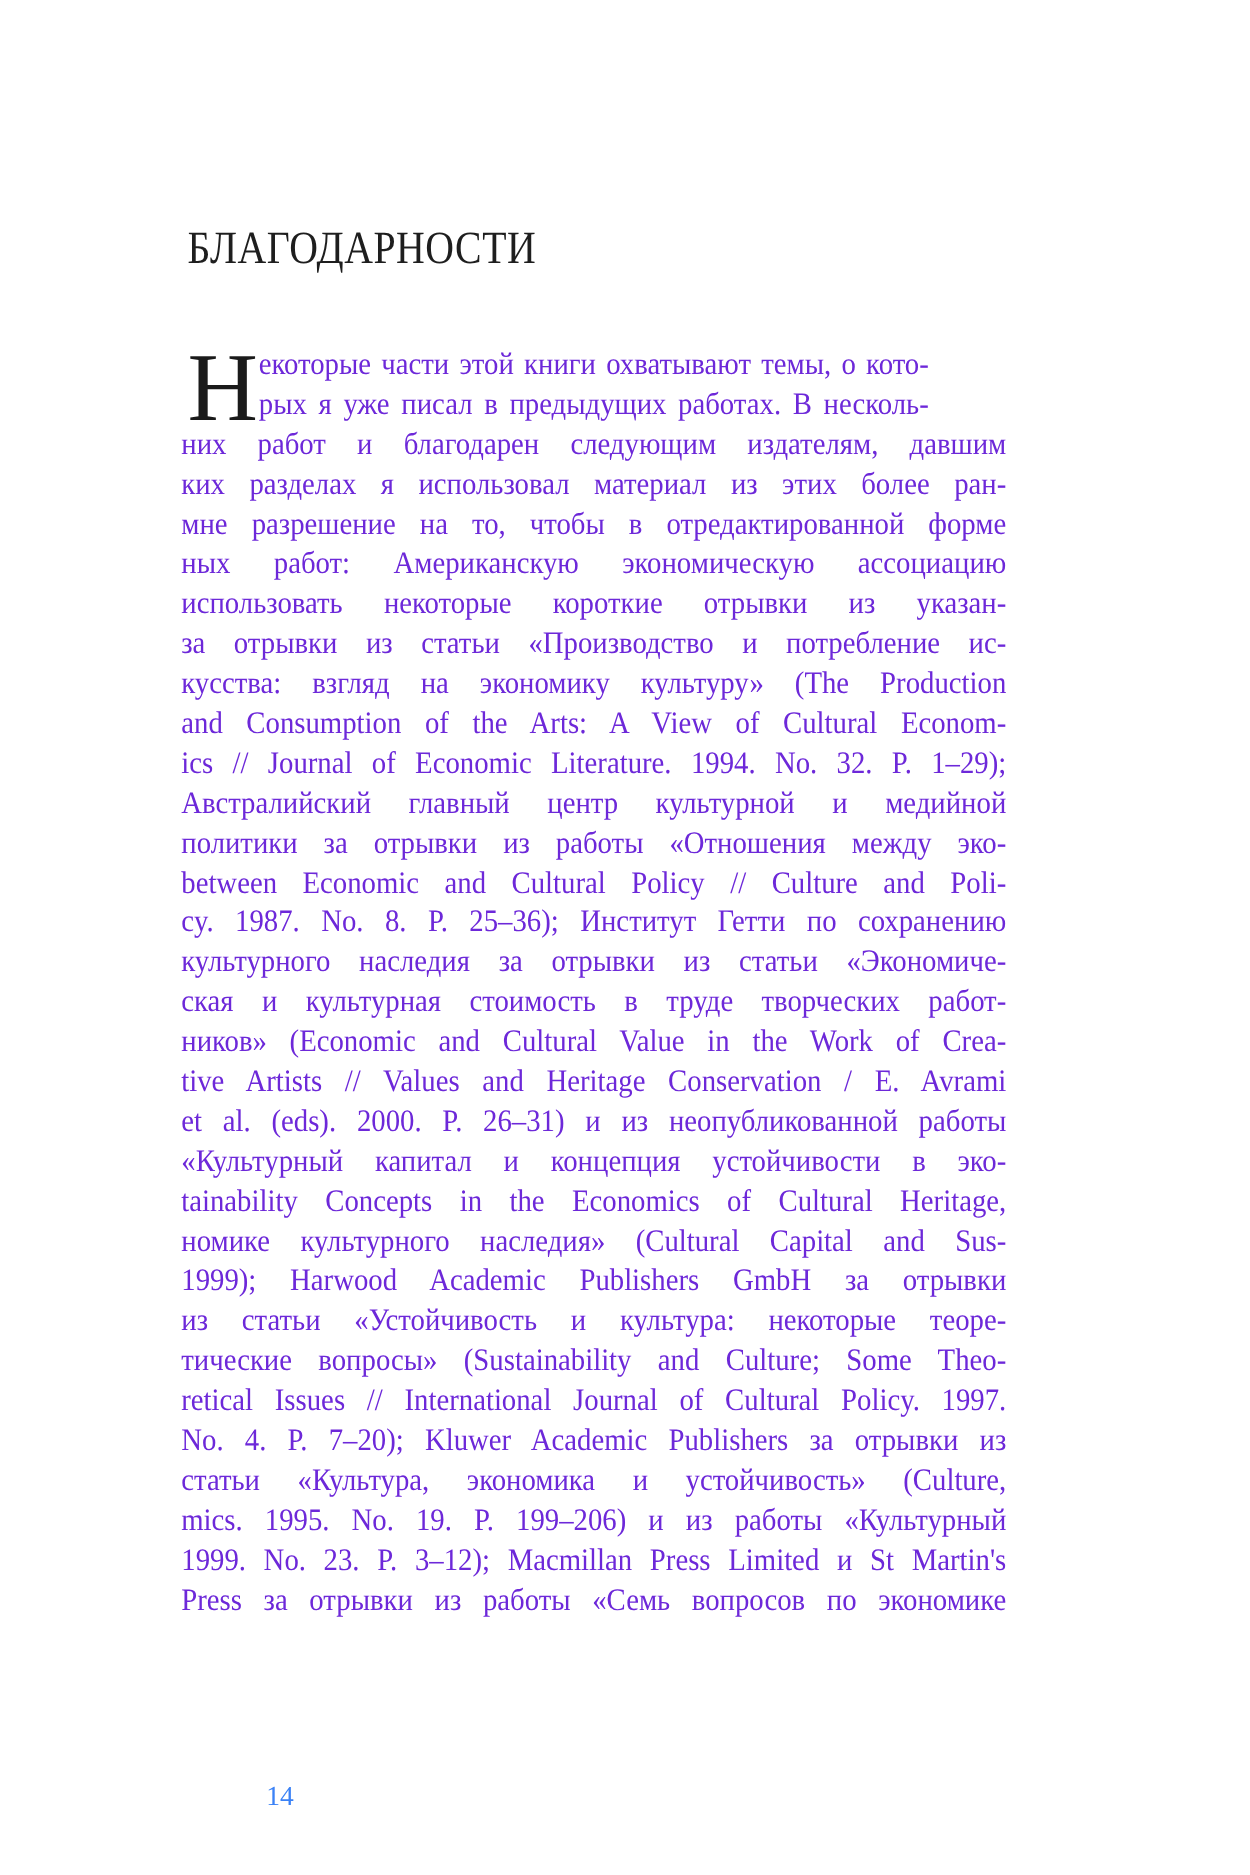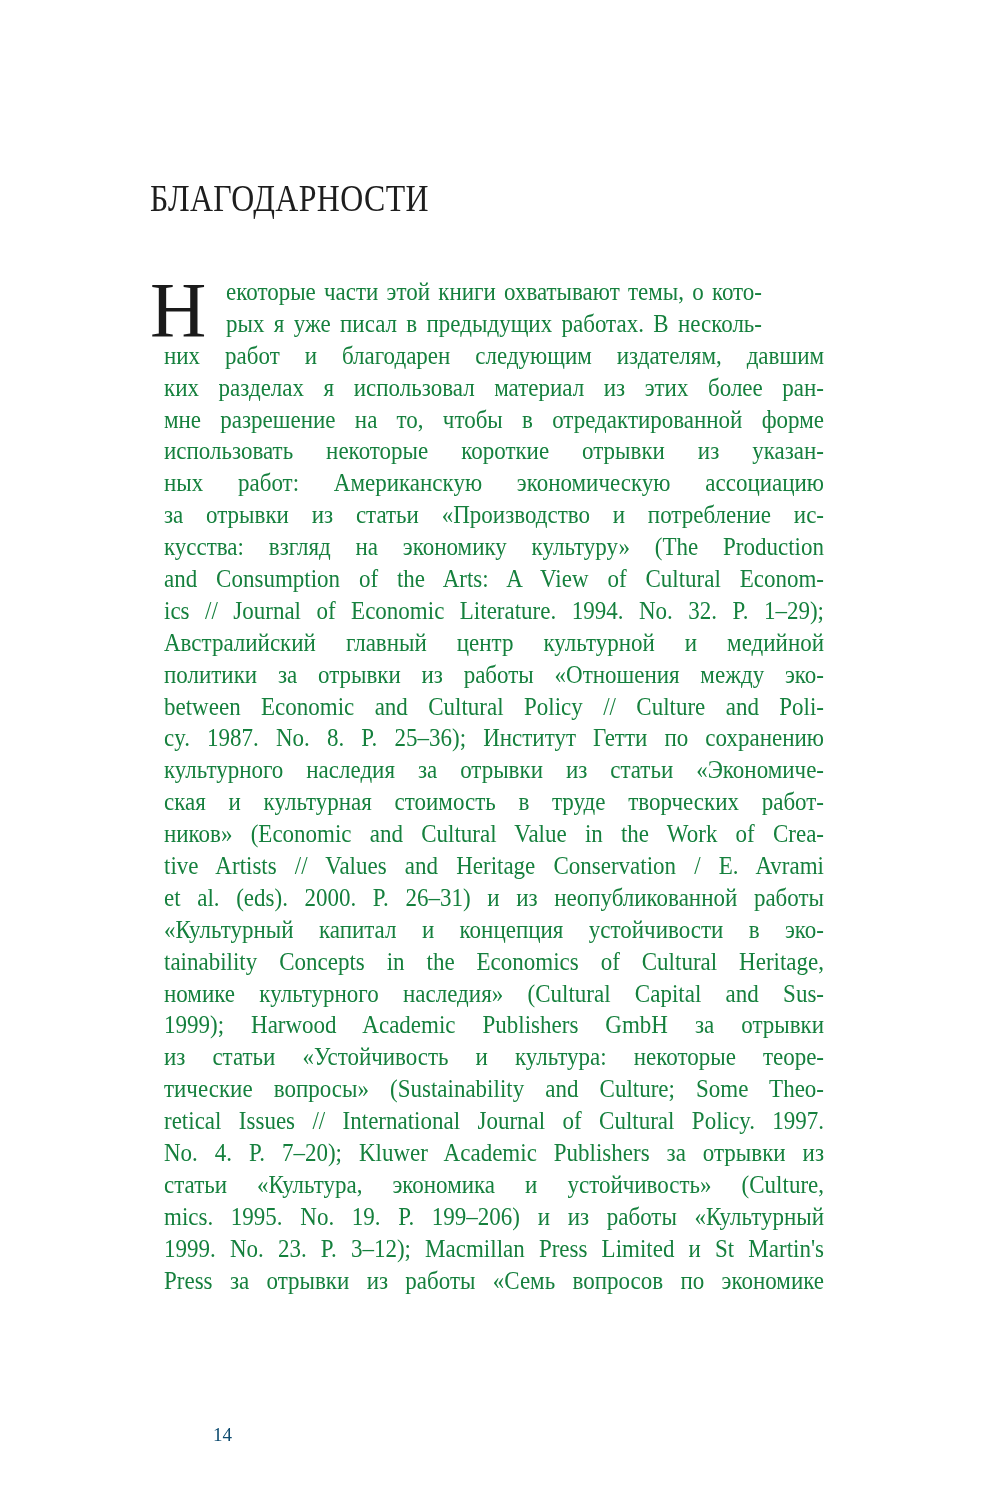--- a/index.html
+++ b/index.html
@@ -6,60 +6,60 @@
   body { width: 1000px; height: 1500px; position: relative; overflow: hidden; }
   .page { position: absolute; left: 0; top: 0; width: 1000px; height: 1500px; background: #ffffff; color: #1a1a1a; margin-top: 44px; }
   .title {
     position: absolute; left: 150px; top: 133px;
     font-family: "Liberation Serif", "DejaVu Serif", serif;
     font-size: 37px; letter-spacing: 0.5px; color: #1e1e1e;
     transform: scaleX(0.86); transform-origin: left top;
     white-space: nowrap;
   }
   .body {
-    position: absolute; left: 164px; top: 232px; width: 660px;
+    position: absolute; left: 145px; top: 232px; width: 660px;
     font-family: "Liberation Serif", "DejaVu Serif", serif;
-    font-size: 25px; color: #15803d;
+    font-size: 25px; color: #6d28d9;
   }
   .line {
     display: block; height: 31.9px; line-height: 31.9px;
     text-align: justify; text-align-last: justify;
     white-space: nowrap; overflow: visible;
   }
   .line.last { text-align-last: justify; }
   .line .txt { display: inline-block; width: 100%; text-align: justify; text-align-last: justify; white-space: normal; transform: scaleX(0.92); transform-origin: left center; width: 108.7%; }
   .line.indent .txt { width: calc((100% - 62px) * 1.087); }
   .line.indent { padding-left: 62px; }
   .dropcap {
     position: absolute; left: 150px; top: 236px;
     font-family: "Liberation Serif", "DejaVu Serif", serif;
     font-size: 78px; line-height: 60px; color: #1a1a1a;
   }
   .page-number {
     position: absolute; left: 213px; top: 1380px;
     font-family: "Liberation Serif", "DejaVu Serif", serif;
-    font-size: 19px; color: #0c4a6e;
+    font-size: 22px; color: #3b82f6;
   }
 </style>
 </head>
 <body>
 
 <div class="page">
   <div class="title">БЛАГОДАРНОСТИ</div>
 
   <div class="dropcap">Н</div>
 
   <div class="body">
     <span class="line indent"><span class="txt">екоторые части этой книги охватывают темы, о кото-</span></span>
     <span class="line indent"><span class="txt">рых я уже писал в предыдущих работах. В несколь-</span></span>
     <span class="line"><span class="txt">них работ и благодарен следующим издателям, давшим</span></span>
     <span class="line"><span class="txt">ких разделах я использовал материал из этих более ран-</span></span>
     <span class="line"><span class="txt">мне разрешение на то, чтобы в отредактированной форме</span></span>
+    <span class="line"><span class="txt">ных работ: Американскую экономическую ассоциацию</span></span>
     <span class="line"><span class="txt">использовать некоторые короткие отрывки из указан-</span></span>
-    <span class="line"><span class="txt">ных работ: Американскую экономическую ассоциацию</span></span>
     <span class="line"><span class="txt">за отрывки из статьи «Производство и потребление ис-</span></span>
     <span class="line"><span class="txt">кусства: взгляд на экономику культуру» (The Production</span></span>
     <span class="line"><span class="txt">and Consumption of the Arts: A View of Cultural Econom-</span></span>
     <span class="line"><span class="txt">ics // Journal of Economic Literature. 1994. No. 32. P. 1–29);</span></span>
     <span class="line"><span class="txt">Австралийский главный центр культурной и медийной</span></span>
     <span class="line"><span class="txt">политики за отрывки из работы «Отношения между эко-</span></span>
     <span class="line"><span class="txt">between Economic and Cultural Policy // Culture and Poli-</span></span>
     <span class="line"><span class="txt">cy. 1987. No. 8. P. 25–36); Институт Гетти по сохранению</span></span>
     <span class="line"><span class="txt">культурного наследия за отрывки из статьи «Экономиче-</span></span>
     <span class="line"><span class="txt">ская и культурная стоимость в труде творческих работ-</span></span>

